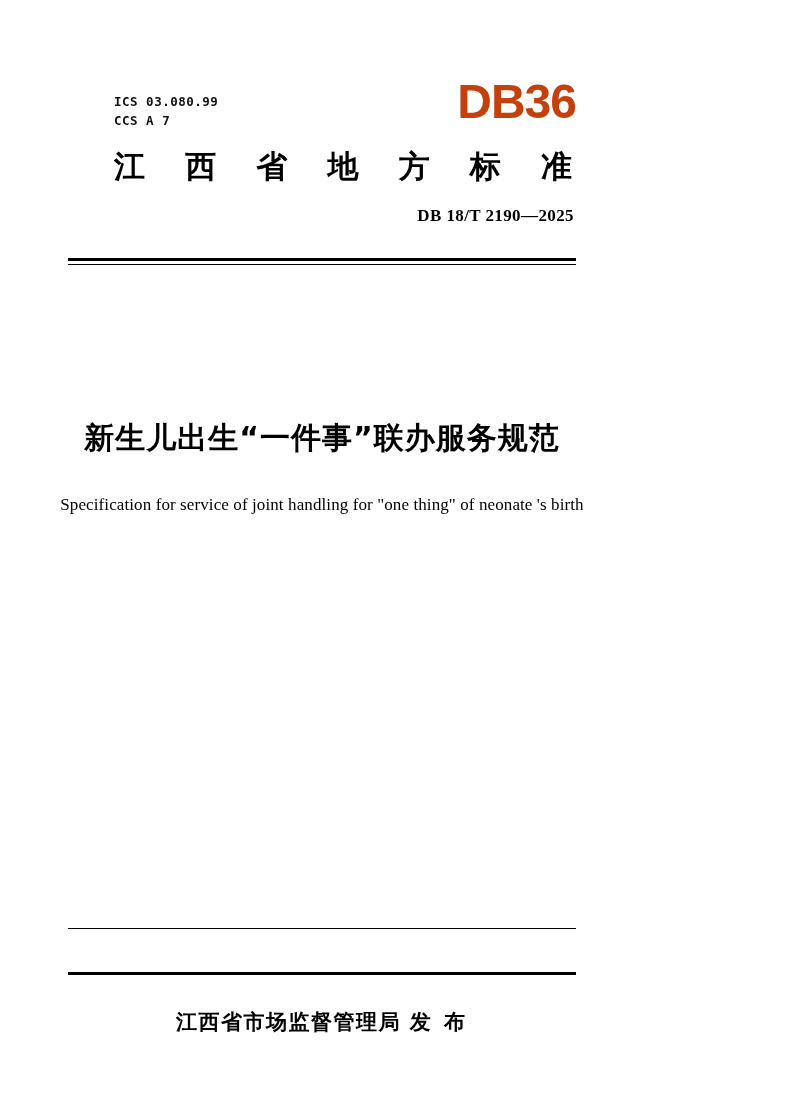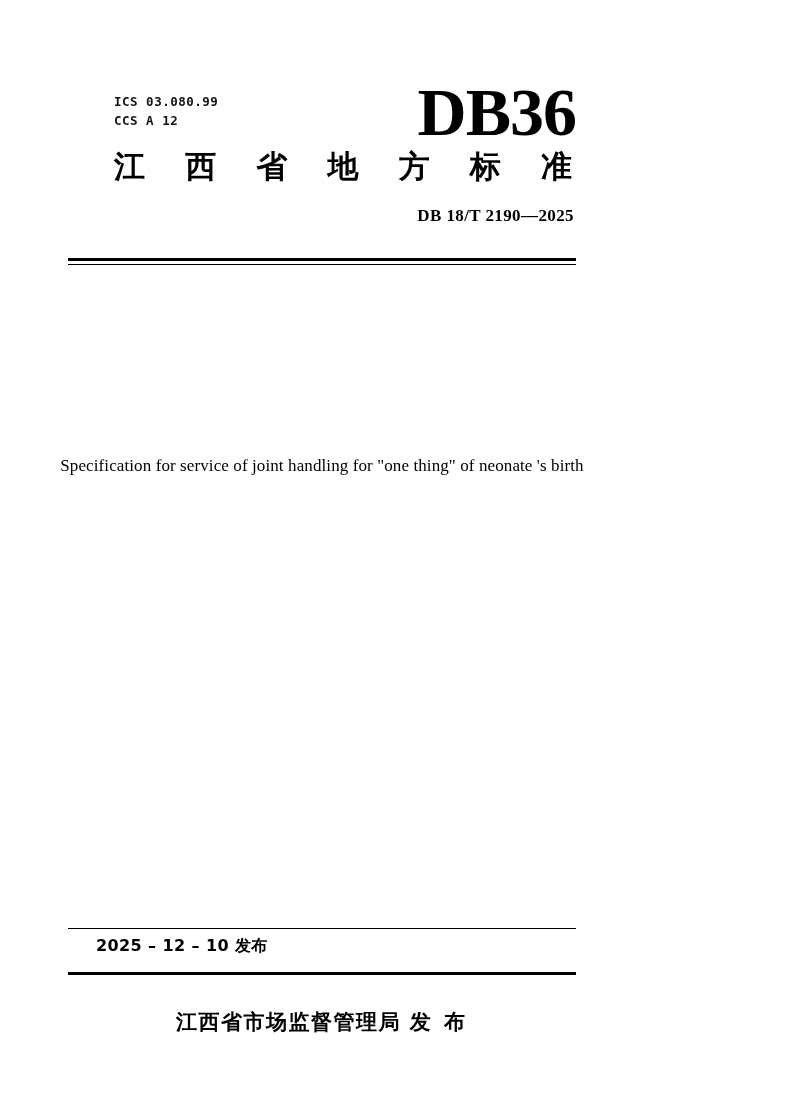--- a/index.html
+++ b/index.html
@@ -37,26 +37,26 @@
     font-size: 12.5px;
     line-height: 1.55;
     letter-spacing: 0.5px;
     font-weight: 600;
     color: #111;
   }
   .db36 {
     position: absolute;
     right: 0px;
     top: 0px;
-    font-family: Liberation Serif, serif;
-    font-weight: 700;
-    font-size: 68px;
+    font-family: Liberation Sans, sans-serif;
+    font-weight: 700;
+    font-size: 48px;
     letter-spacing: -1px;
     line-height: 1;
-    color: #000000;
+    color: #c2410c;
   }
 
   .province-line {
     position: absolute;
     left: 46px;
     right: 4px;
     top: 68px;
     display: flex;
     justify-content: space-between;
     align-items: baseline;
@@ -168,47 +168,47 @@
   }
 </style>
 </head>
 <body>
 
 <div class="page">
 
   <div class="header-zone">
     <div class="ics-block">
       <div>ICS 03.080.99</div>
-      <div>CCS A 12</div>
+      <div>CCS A 7</div>
     </div>
     <div class="db36">DB36</div>
 
     <div class="province-line">
       <span>江</span>
       <span>西</span>
       <span>省</span>
       <span>地</span>
       <span>方</span>
       <span>标</span>
       <span>准</span>
     </div>
 
     <div class="std-number">DB 18/T 2190—2025</div>
   </div>
 
   <div class="rule-thick"></div>
   <div class="rule-thin"></div>
 
   <div class="title-zone">
+    <div class="title-cn">新生儿出生“一件事”联办服务规范</div>
     <div class="title-en">Specification for service of joint handling for "one thing" of neonate 's birth</div>
   </div>
 
   <div class="rule-footer-top"></div>
   <div class="footer-dates">
-    <div class="left">2025 – 12 – 10 发布</div>
   </div>
   <div class="rule-footer-bottom"></div>
 
   <div class="publisher">
     <span>江西省市场监督管理局</span>
     <span class="pub-action">发 布</span>
   </div>
 
 </div>
 

